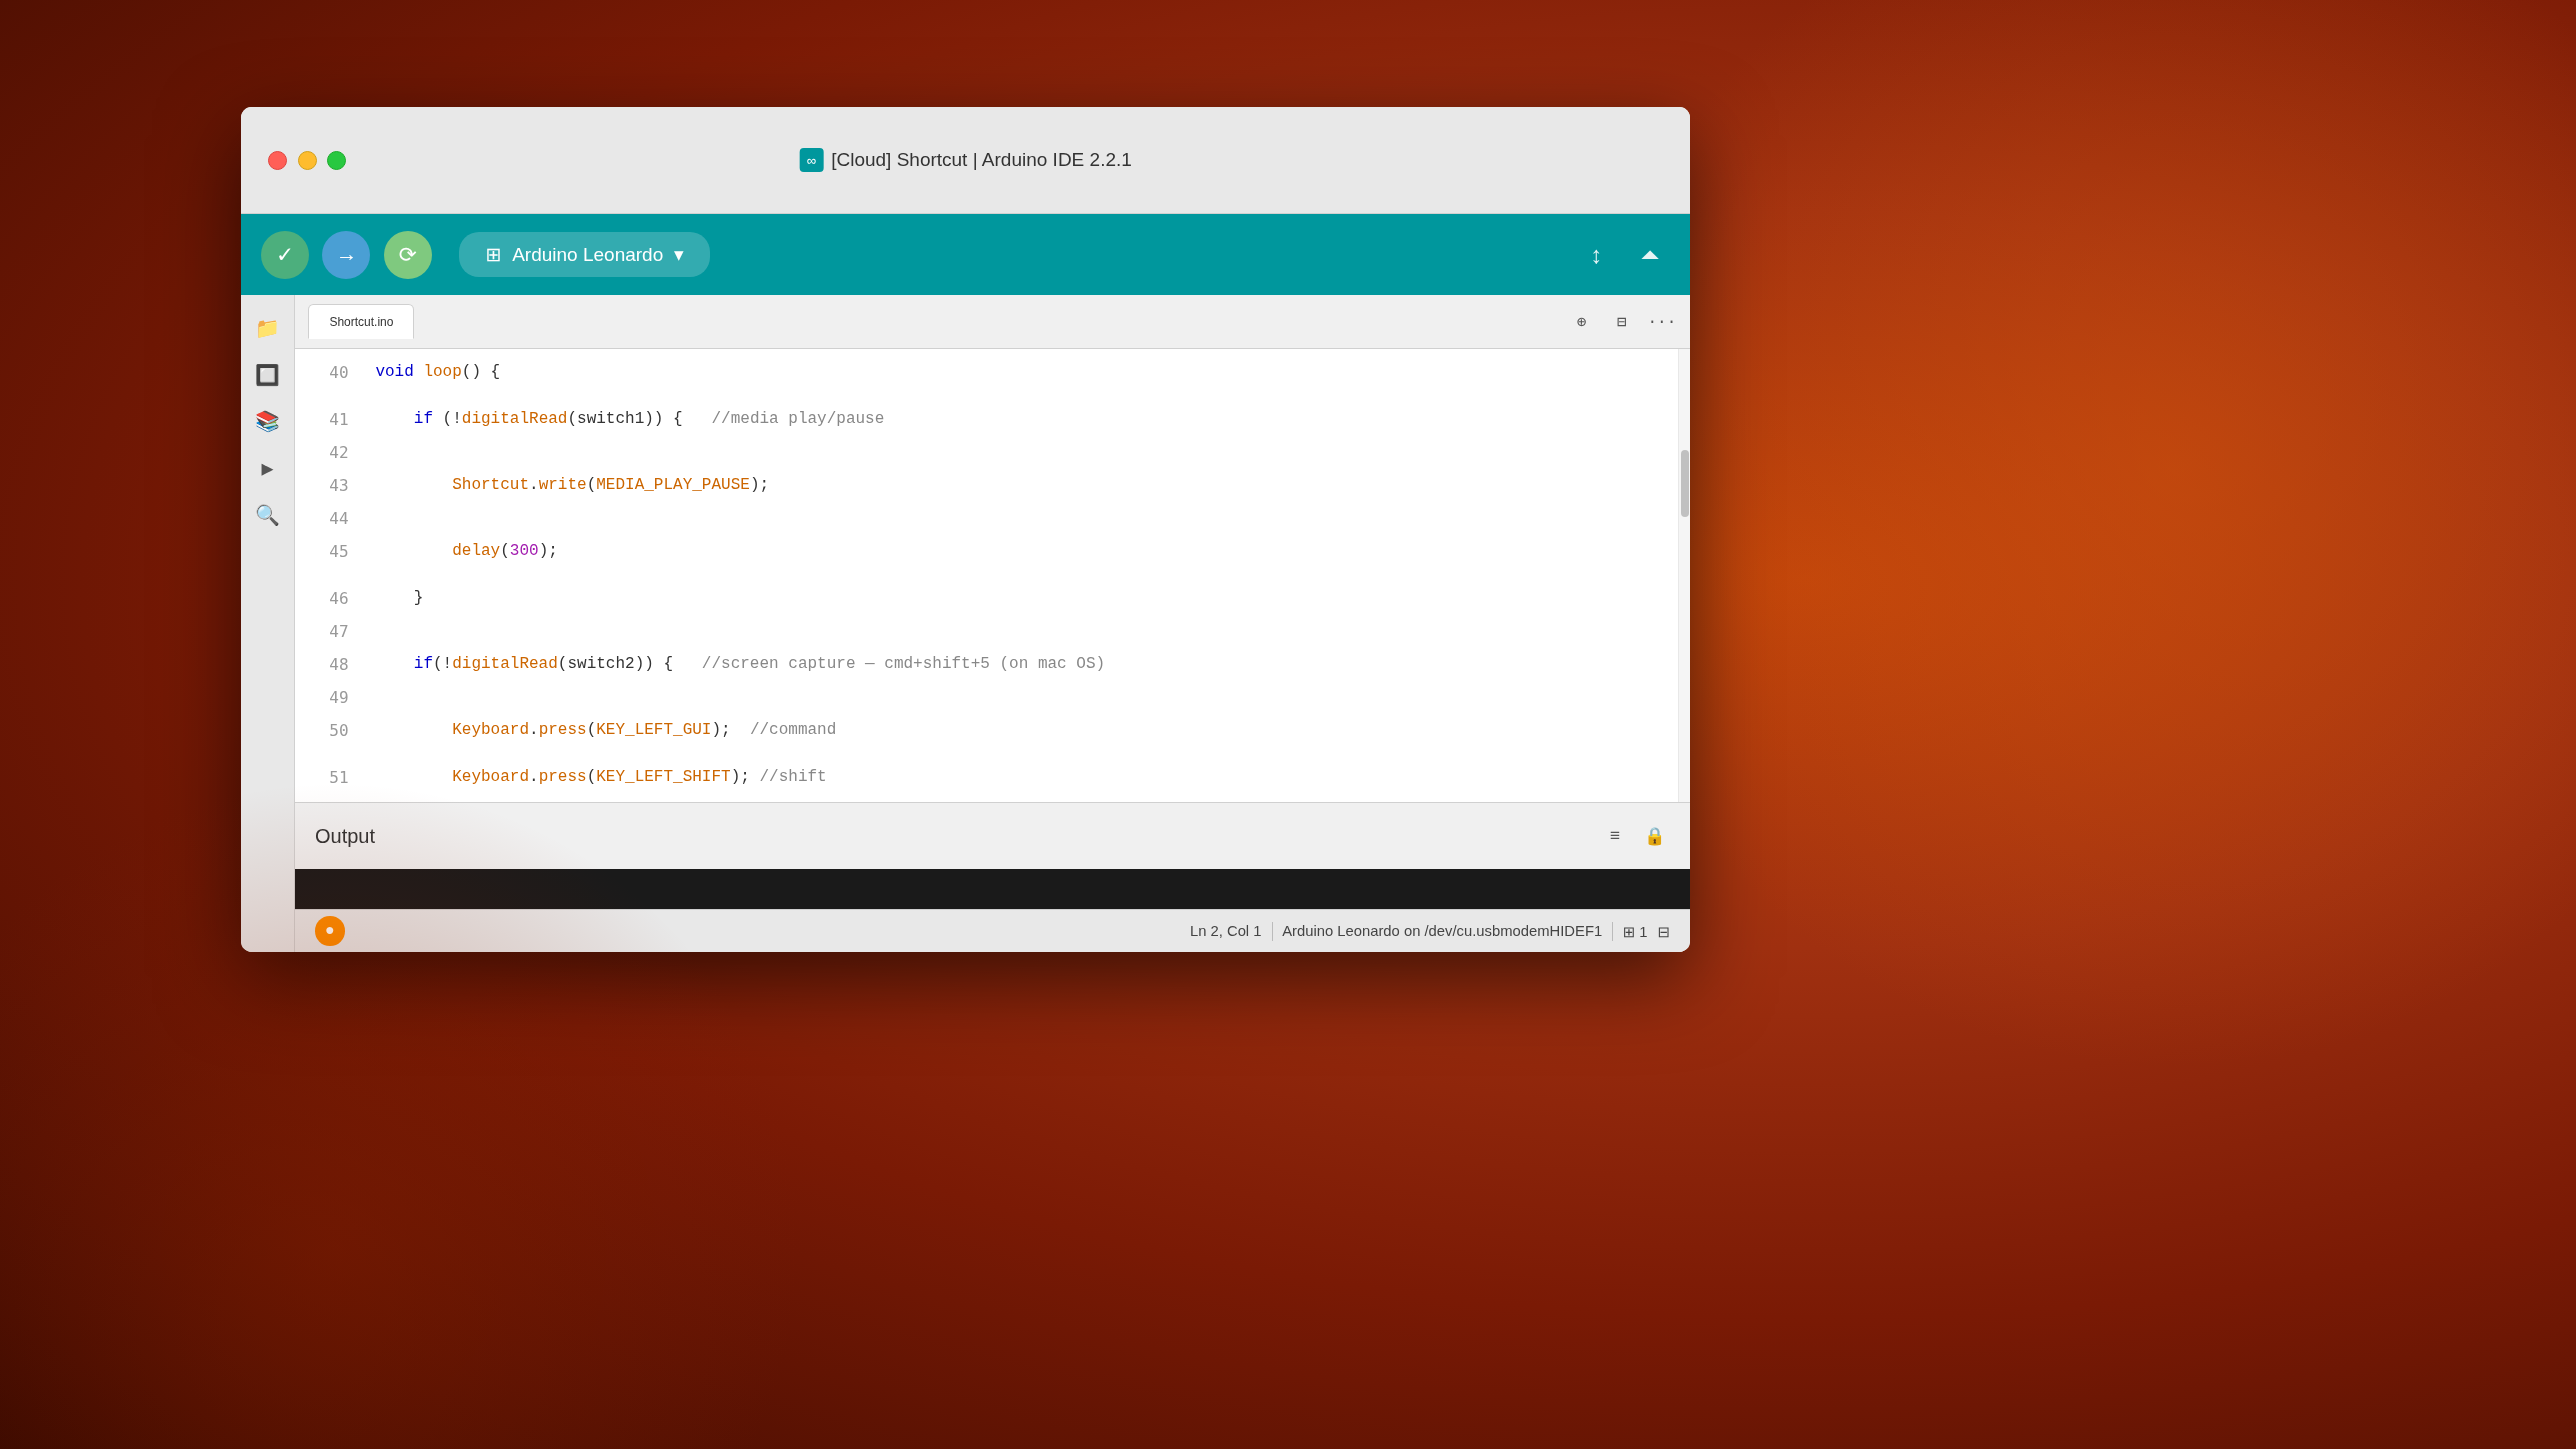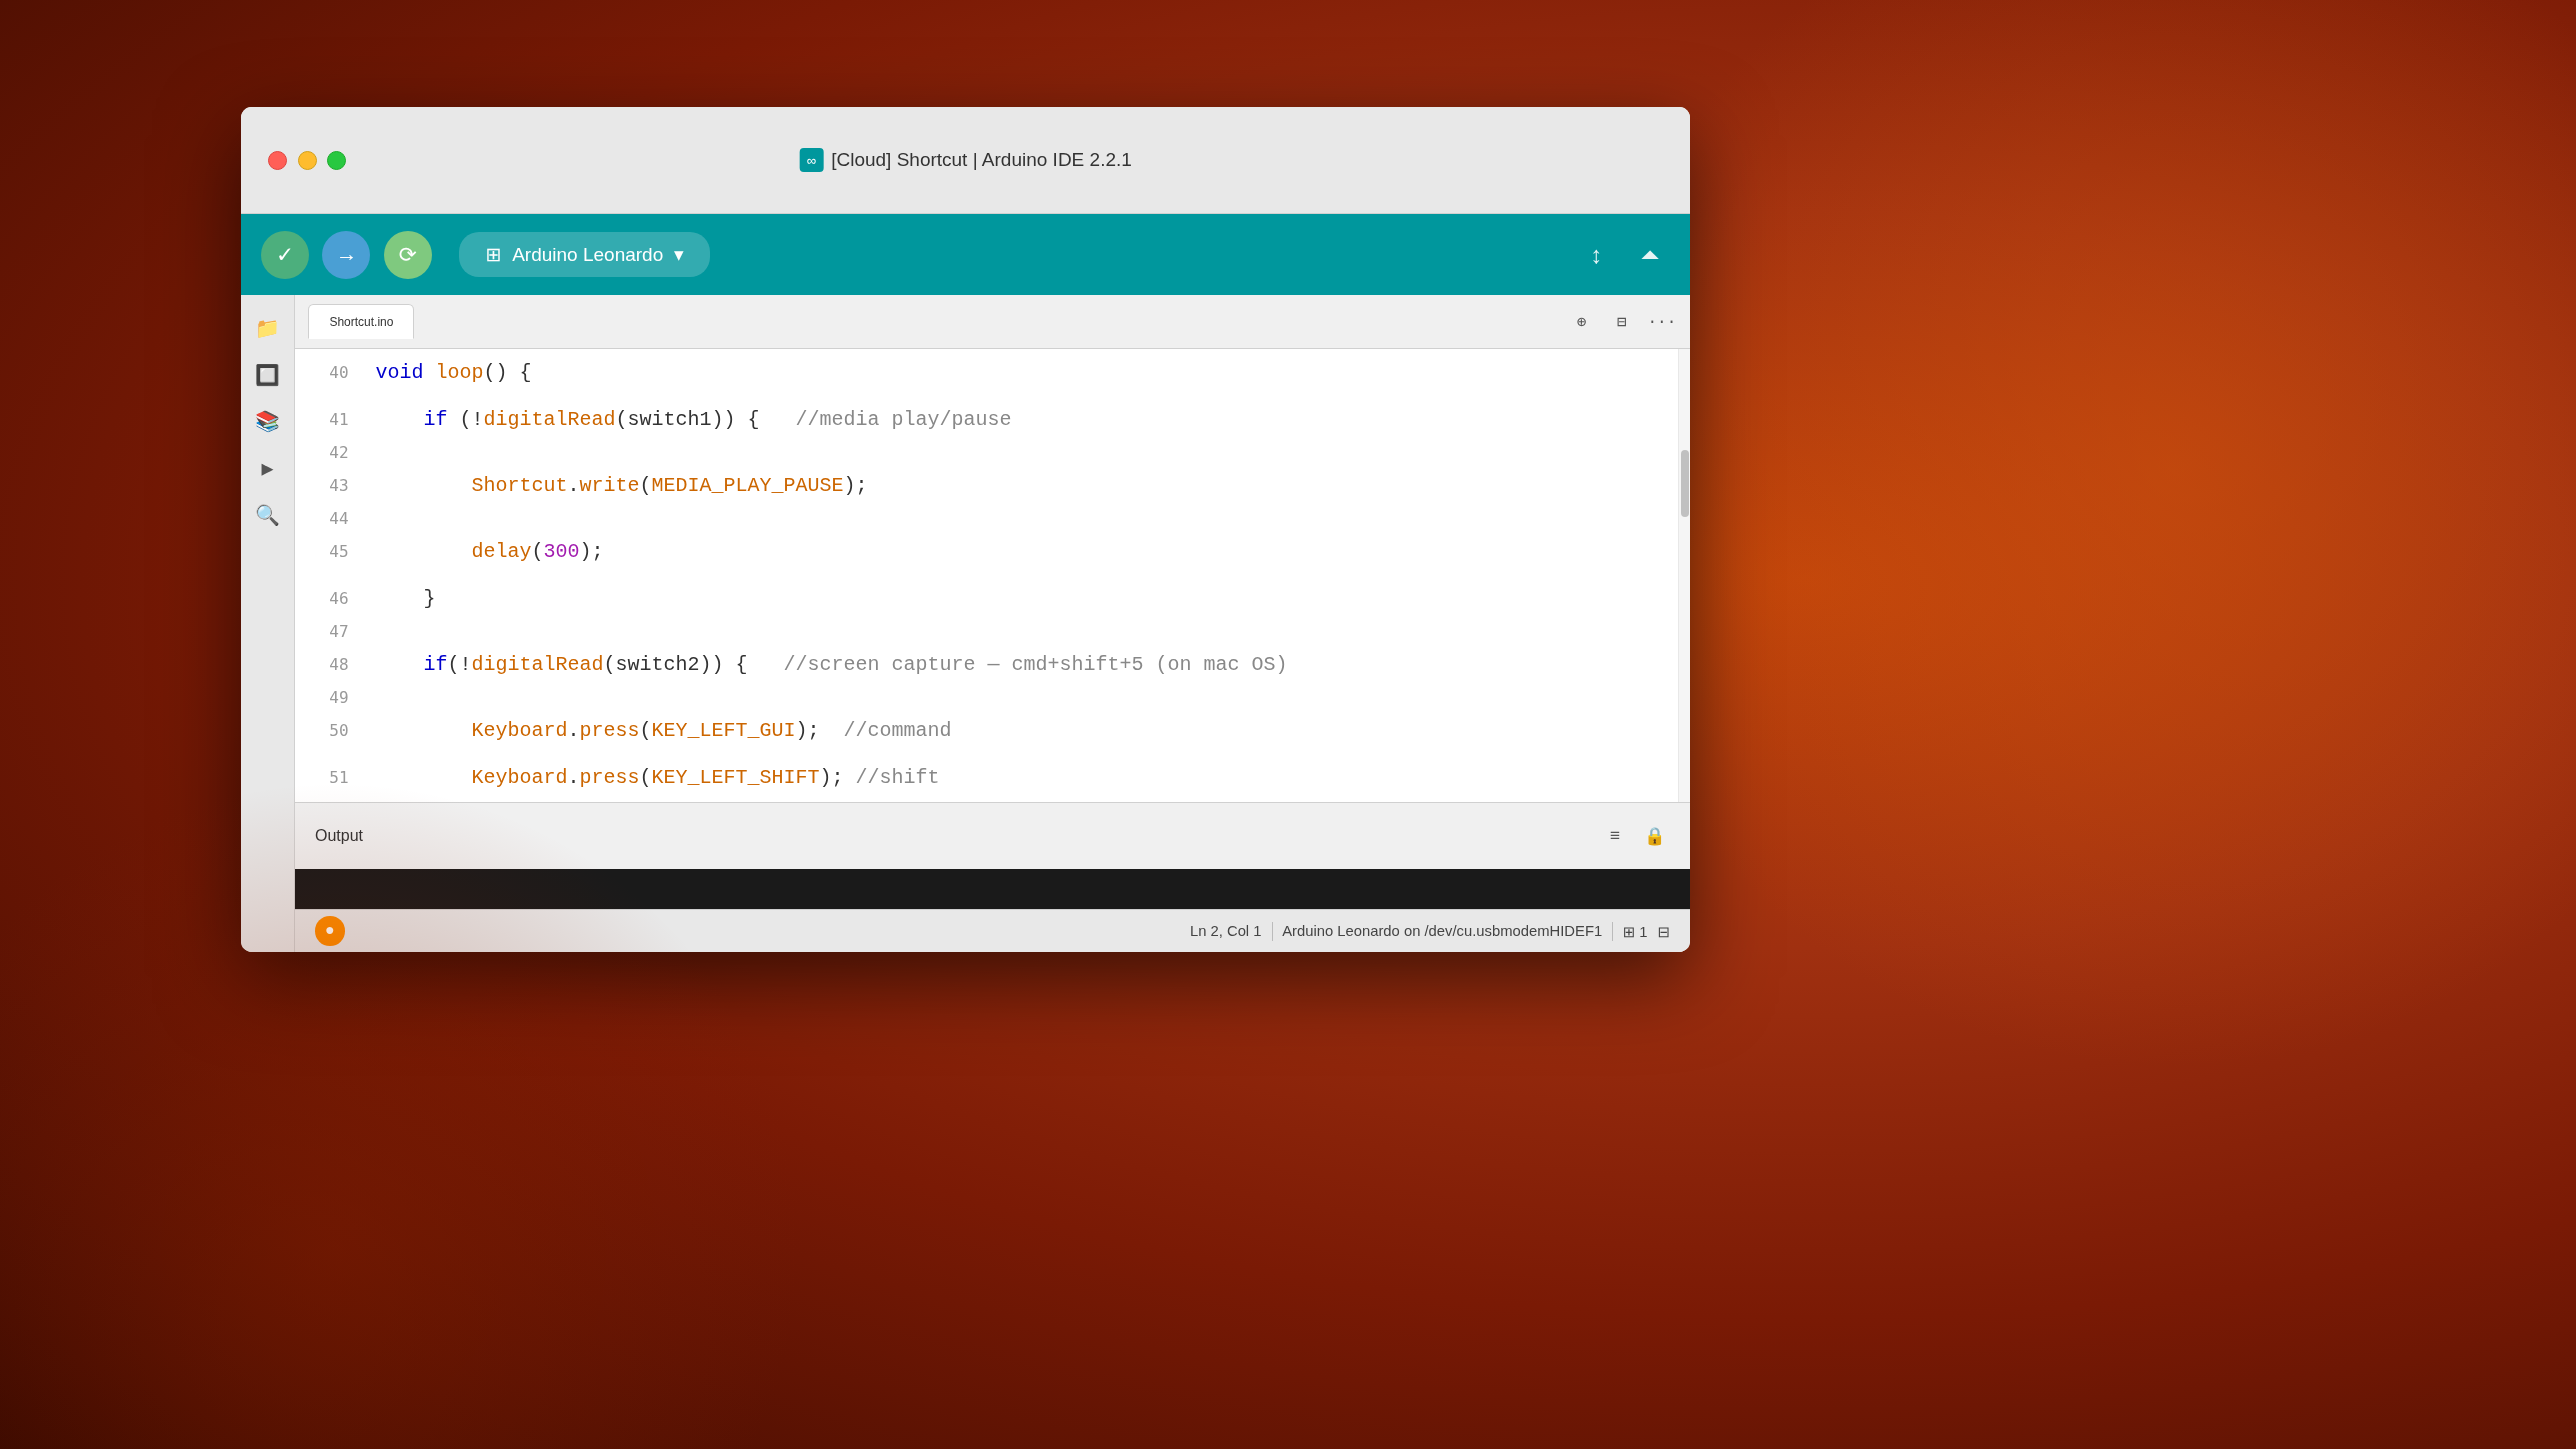--- a/index.html
+++ b/index.html
@@ -268,21 +268,21 @@
       padding-right: 13.4px;
       color: #999;
       font-size: 16px;
       font-family: 'Menlo', 'Monaco', monospace;
       flex-shrink: 0;
       user-select: none;
     }
 
     .line-code {
       padding-left: 13.4px;
-      font-size: 20px;
+      font-size: 16px;
       font-family: 'Menlo', 'Monaco', 'Courier New', monospace;
       white-space: pre;
       line-height: 47px;
     }
 
     
     .kw { color: #0000cc; }         
     .fn { color: #cc6600; }         
     .cm { color: #888888; }        
     .num { color: #a21caf; }        
@@ -313,21 +313,21 @@
       height: 67px;
       background: #f0f0f0;
       border-top: 0.7px solid #d0d0d0;
       display: flex;
       align-items: center;
       padding: 0 20px;
       flex-shrink: 0;
     }
 
     .output-label {
-      font-size: 16px;
+      font-size: 20px;
       font-family: -apple-system, BlinkMacSystemFont, sans-serif;
       color: #333;
     }
 
     .output-actions {
       margin-left: auto;
       display: flex;
       gap: 10.7px;
       align-items: center;
     }

